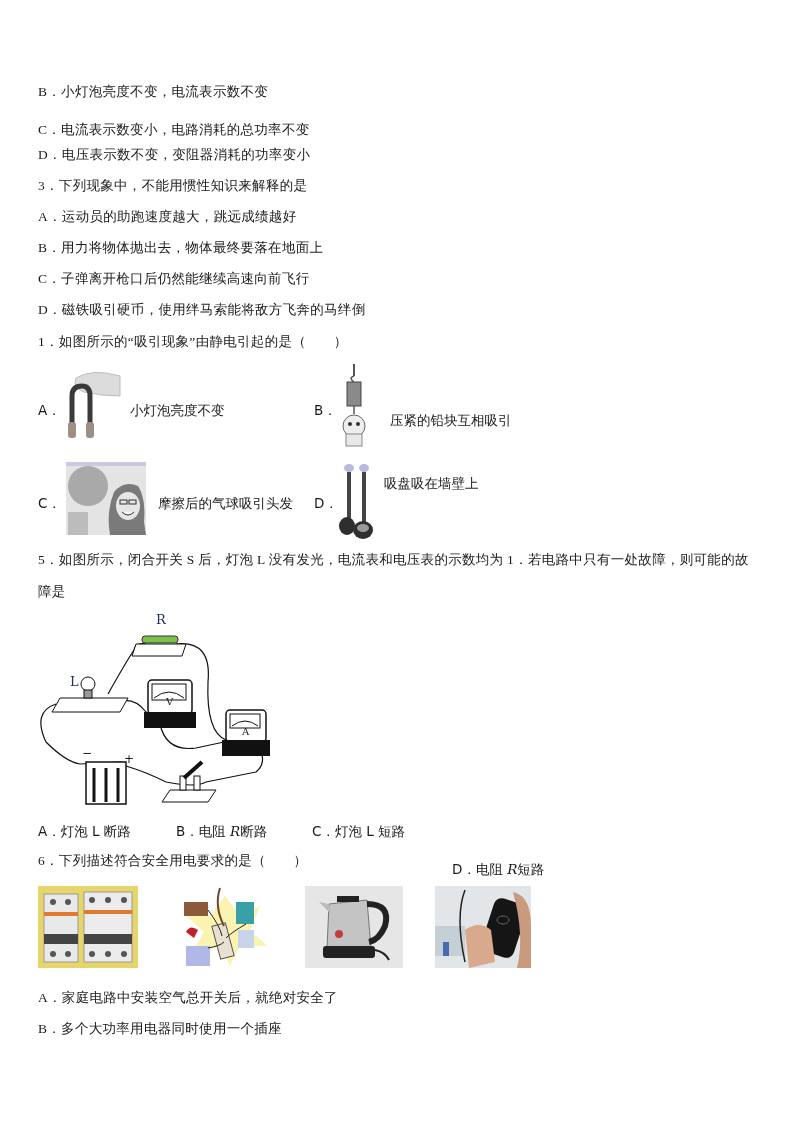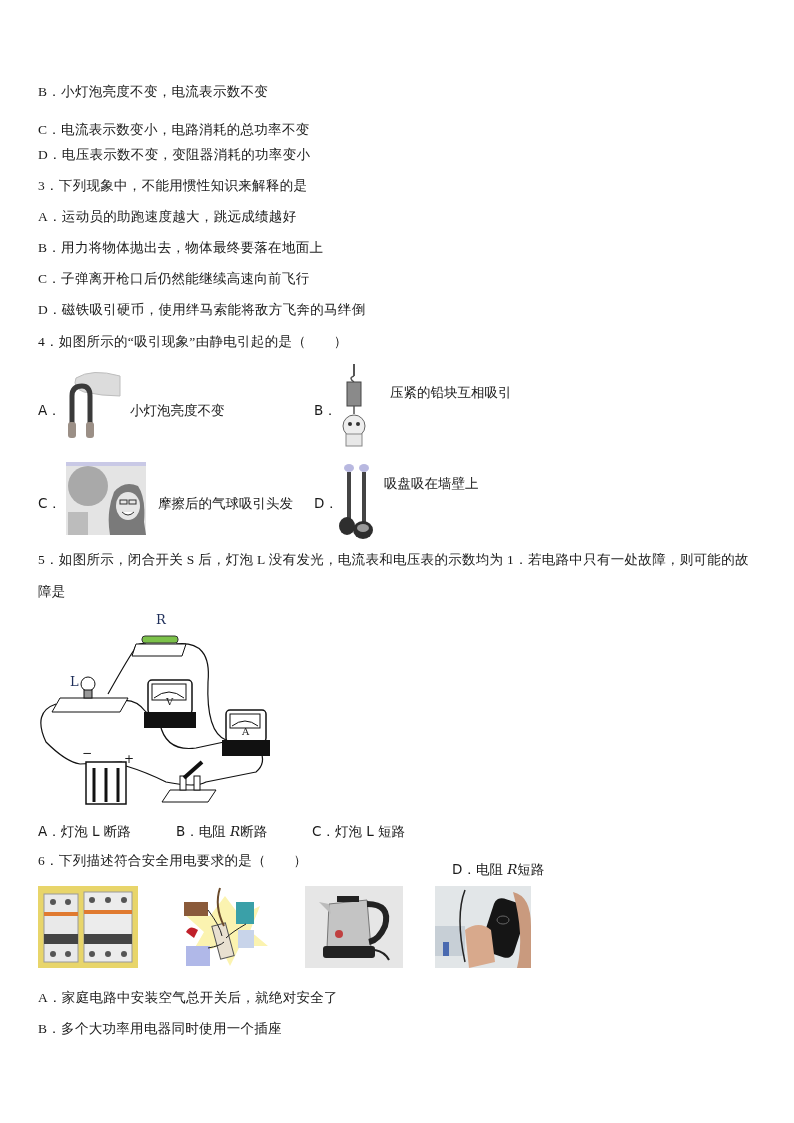--- a/index.html
+++ b/index.html
@@ -20,21 +20,21 @@
 <div class="line" style="top:83px">B．小灯泡亮度不变，电流表示数不变</div>
 <div class="line" style="top:121px">C．电流表示数变小，电路消耗的总功率不变</div>
 <div class="line" style="top:146px">D．电压表示数不变，变阻器消耗的功率变小</div>
 
 <div class="line" style="top:177px">3．下列现象中，不能用惯性知识来解释的是</div>
 <div class="line" style="top:208px">A．运动员的助跑速度越大，跳远成绩越好</div>
 <div class="line" style="top:239px">B．用力将物体抛出去，物体最终要落在地面上</div>
 <div class="line" style="top:270px">C．子弹离开枪口后仍然能继续高速向前飞行</div>
 <div class="line" style="top:301px">D．磁铁吸引硬币，使用绊马索能将敌方飞奔的马绊倒</div>
 
-<div class="line" style="top:333px">4．如图所示的“吸引现象”由静电引起的是（　　）</div>
+<div class="line" style="top:333px">1．如图所示的“吸引现象”由静电引起的是（　　）</div>
 
 <div class="opt-label" style="left:38px; top:401px">A．</div>
 <div class="img-box" style="left:62px; top:366px; width:60px; height:80px">
   <svg width="60" height="80" viewBox="0 0 60 80">
     <path d="M14 12 Q30 2 58 10 L58 30 Q40 30 22 26 Q10 22 14 12 Z" fill="#dcdcdc" stroke="#bdbdbd"></path>
     <path d="M10 58 L10 30 Q10 20 20 20 Q28 20 28 30 L28 58" fill="none" stroke="#3a3a3a" stroke-width="5"></path>
     <rect x="6" y="56" width="8" height="16" rx="3" fill="#9b8f86"></rect>
     <rect x="24" y="56" width="8" height="16" rx="3" fill="#9b8f86"></rect>
   </svg>
 </div>
@@ -46,21 +46,21 @@
     <line x1="20" y1="2" x2="20" y2="14" stroke="#555" stroke-width="2"></line>
     <path d="M20 14 Q14 16 20 20" fill="none" stroke="#555" stroke-width="1.5"></path>
     <rect x="13" y="20" width="14" height="24" fill="#8a8a8a" stroke="#444"></rect>
     <line x1="20" y1="44" x2="20" y2="52" stroke="#555" stroke-width="1.5"></line>
     <circle cx="20" cy="64" r="11" fill="#eee" stroke="#666"></circle>
     <circle cx="16" cy="62" r="2" fill="#333"></circle>
       <circle cx="24" cy="62" r="2" fill="#333"></circle>
     <rect x="12" y="72" width="16" height="12" fill="#e8e8e8" stroke="#888"></rect>
   </svg>
 </div>
-<div class="opt-label" style="left:390px; top:383px">压紧的铅块互相吸引</div>
+<div class="opt-label" style="left:390px; top:411px">压紧的铅块互相吸引</div>
 
 <div class="opt-label" style="left:38px; top:494px">C．</div>
 <div class="img-box" style="left:66px; top:462px; width:80px; height:73px; background:#d8d8d8">
   <svg width="80" height="73" viewBox="0 0 80 73">
     <rect width="80" height="73" fill="#e4e4e4"></rect>
     <rect width="80" height="4" fill="#c9c9e6"></rect>
     <circle cx="22" cy="24" r="20" fill="#a9a9a9"></circle>
     <path d="M48 30 Q58 18 72 24 Q80 36 78 60 L80 73 L44 73 Q40 50 48 30 Z" fill="#7a7a7a"></path>
     <ellipse cx="62" cy="44" rx="12" ry="14" fill="#e6e6e6"></ellipse>
     <rect x="54" y="38" width="7" height="4" fill="none" stroke="#333"></rect>

